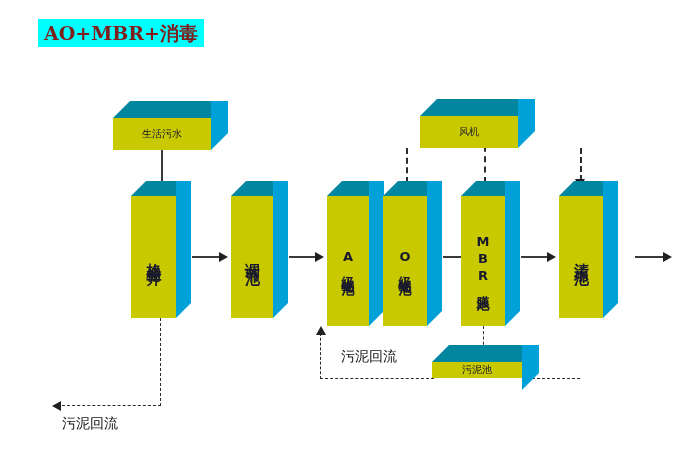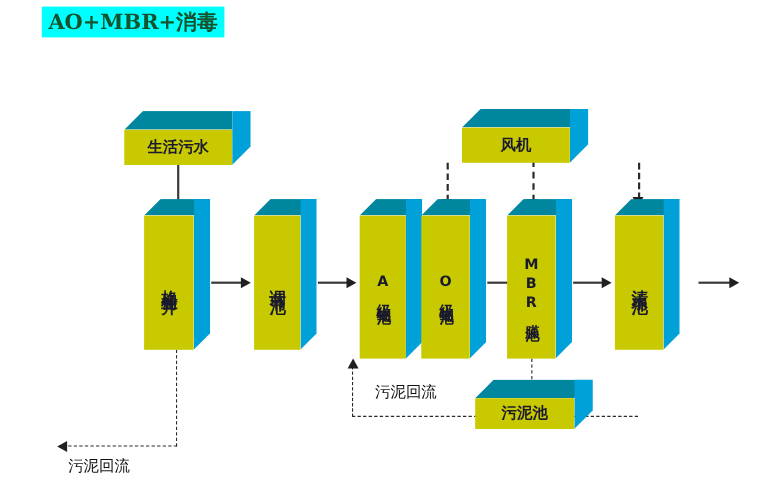--- a/index.html
+++ b/index.html
@@ -13,23 +13,23 @@
     height: 450px;
     background: #ffffff;
     overflow: hidden;
     font-family: "DejaVu Sans", "Liberation Sans", sans-serif;
   }
 
   
   #title-badge {
     position: absolute;
     left: 38px;
-    top: 6px;
+    top: 19px;
     background: #00ffff;
-    color: #14532d;
+    color: #7f1d1d;
     font-family: "DejaVu Serif", "Liberation Serif", serif;
     font-size: 19px;
     font-weight: bold;
     line-height: 28px;
     height: 28px;
     padding: 0 6px;
     white-space: nowrap;
   }
 
   
@@ -62,22 +62,22 @@
     writing-mode: vertical-rl;
     text-orientation: upright;
     letter-spacing: 4px;
     font-size: 15px;
     font-weight: bold;
     color: #1a1a2e;
     line-height: 1;
     text-align: center;
   }
   .htext {
-    font-size: 14px;
-    font-weight: bold;
+    font-size: 10px;
+    font-weight: normal;
     color: #1a1a2e;
     white-space: nowrap;
   }
 
   
   .seg {
     position: absolute;
     background: #3a3a3a;
   }
   .hseg { height: 1.6px; }
@@ -264,21 +264,21 @@
                 background:#00A0D8;
                 clip-path: polygon(0 0, 100% 0, 100% 122px, 0 137px);"></div>
     <div class="front">
       <span class="vtext">清水池</span>
     </div>
   </div>
 
   <div class="seg hseg" style="left:635px; top:256px; width:30px;"></div>
   <div class="arrow arrow-r" style="left:663px; top:252px;"></div>
 
-  <div class="box3d" style="left:432px; top:362px; width:90px; height:28px;">
+  <div class="box3d" style="left:432px; top:362px; width:90px; height:16px;">
     <div class="top" style="left:0; top:-17px; width:107px; height:17px;
                 background:#00869E;
                 clip-path: polygon(0 100%, 17px 0, 107px 0, 90px 100%);"></div>
     <div class="side" style="left:90px; top:-17px; width:17px; height:45px;
                 background:#00A0D8;
                 clip-path: polygon(0 0, 100% 0, 100% 28px, 0 45px);"></div>
     <div class="front">
       <span class="htext">污泥池</span>
     </div>
   </div>

